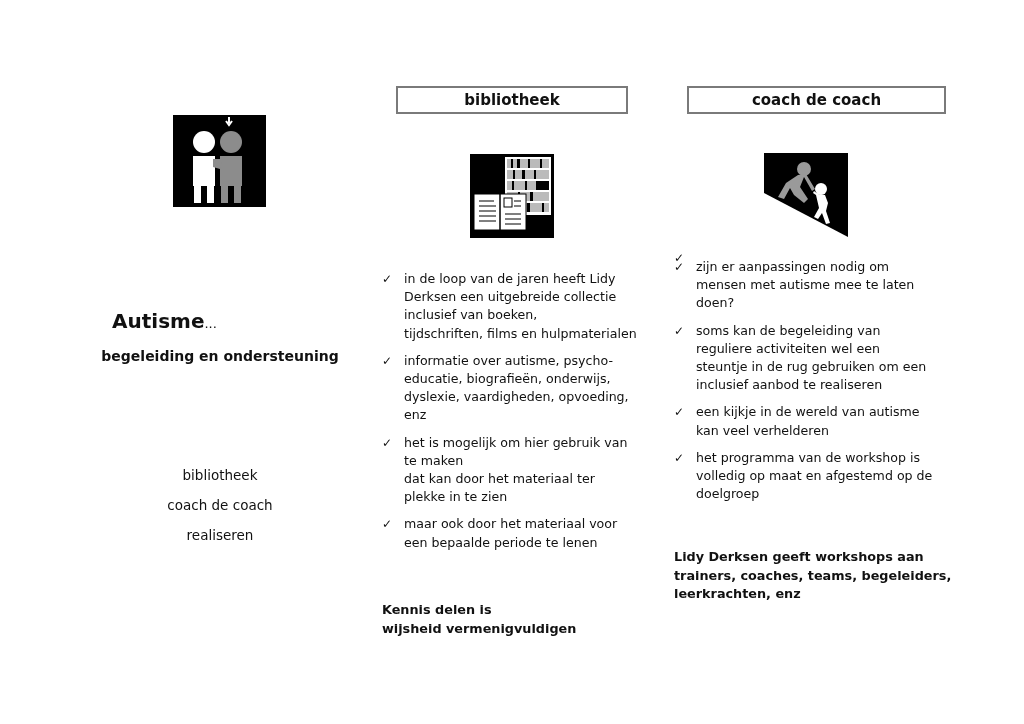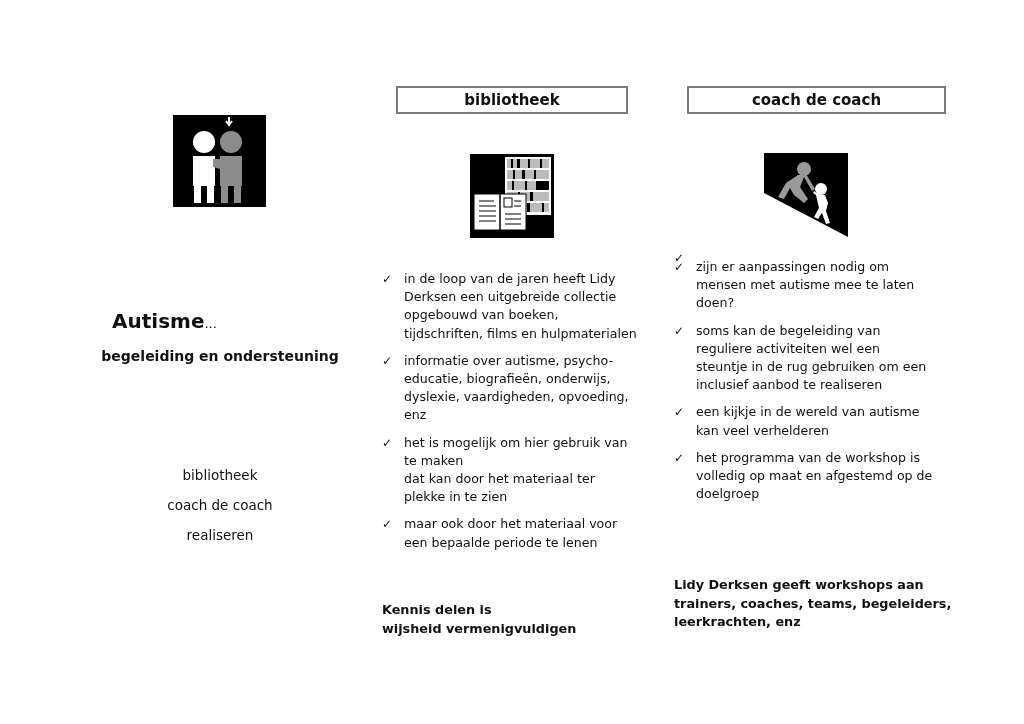--- a/index.html
+++ b/index.html
@@ -110,21 +110,21 @@
         <line x1="44" y1="47" x2="51" y2="47"></line>
         <line x1="44" y1="52" x2="51" y2="52"></line>
     </g>
     <rect x="34" y="44" width="8" height="9" fill="#fff" stroke="#000" stroke-width="1"></rect>
   </svg>
 </div>
 
 <ul class="checks" style="left:382px; top:270px; width:280px;">
   <li><span class="tick">✓</span><span>in de loop van de jaren heeft Lidy
 Derksen een uitgebreide collectie
-opgebouwd van boeken,
+inclusief van boeken,
 tijdschriften, films en hulpmaterialen</span></li>
   <li><span class="tick">✓</span><span>informatie over autisme, psycho-
 educatie, biografieën, onderwijs,
 dyslexie, vaardigheden, opvoeding,
 enz</span></li>
   <li><span class="tick">✓</span><span>het is mogelijk om hier gebruik van
 te maken
 dat kan door het materiaal ter
 plekke in te zien</span></li>
   <li><span class="tick">✓</span><span>maar ook door het materiaal voor
@@ -158,15 +158,15 @@
 reguliere activiteiten wel een
 steuntje in de rug gebruiken om een
 inclusief aanbod te realiseren</span></li>
   <li><span class="tick">✓</span><span>een kijkje in de wereld van autisme
 kan veel verhelderen</span></li>
   <li><span class="tick">✓</span><span>het programma van de workshop is
 volledig op maat en afgestemd op de
 doelgroep</span></li>
 </ul>
 
-<div class="closing" style="left:674px; top:576px; width:285px;">Lidy Derksen geeft workshops aan
+<div class="closing" style="left:674px; top:548px; width:285px;">Lidy Derksen geeft workshops aan
 trainers, coaches, teams, begeleiders,
 leerkrachten, enz</div>
 
 </body></html>

